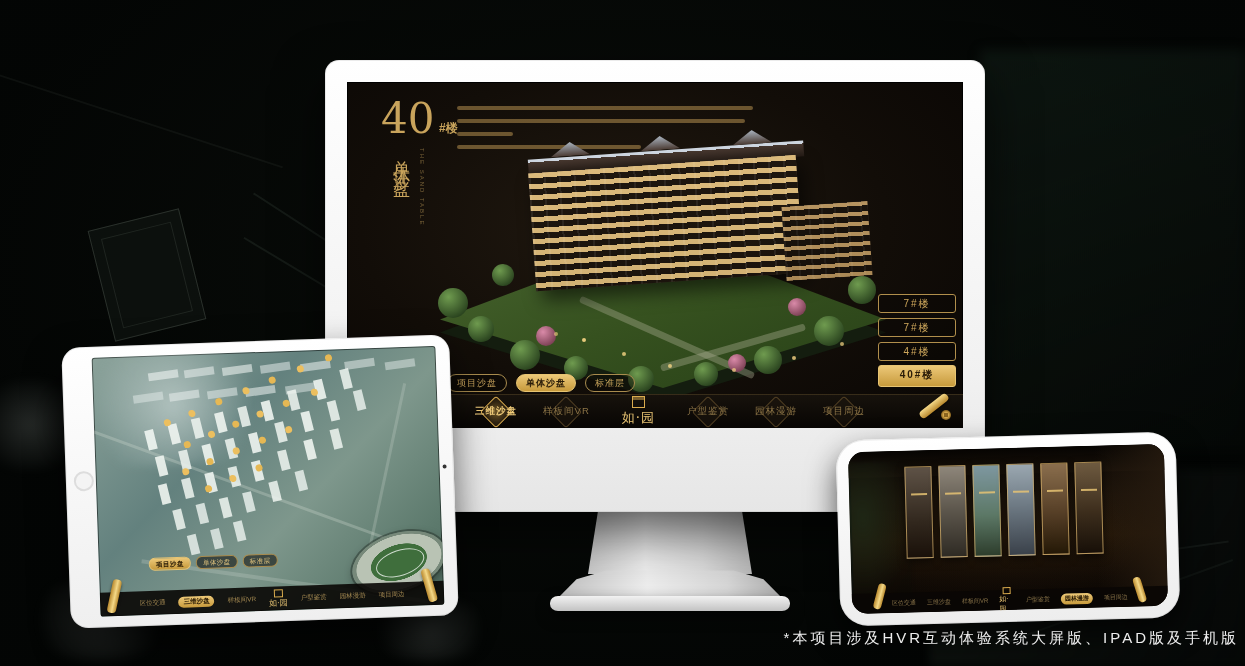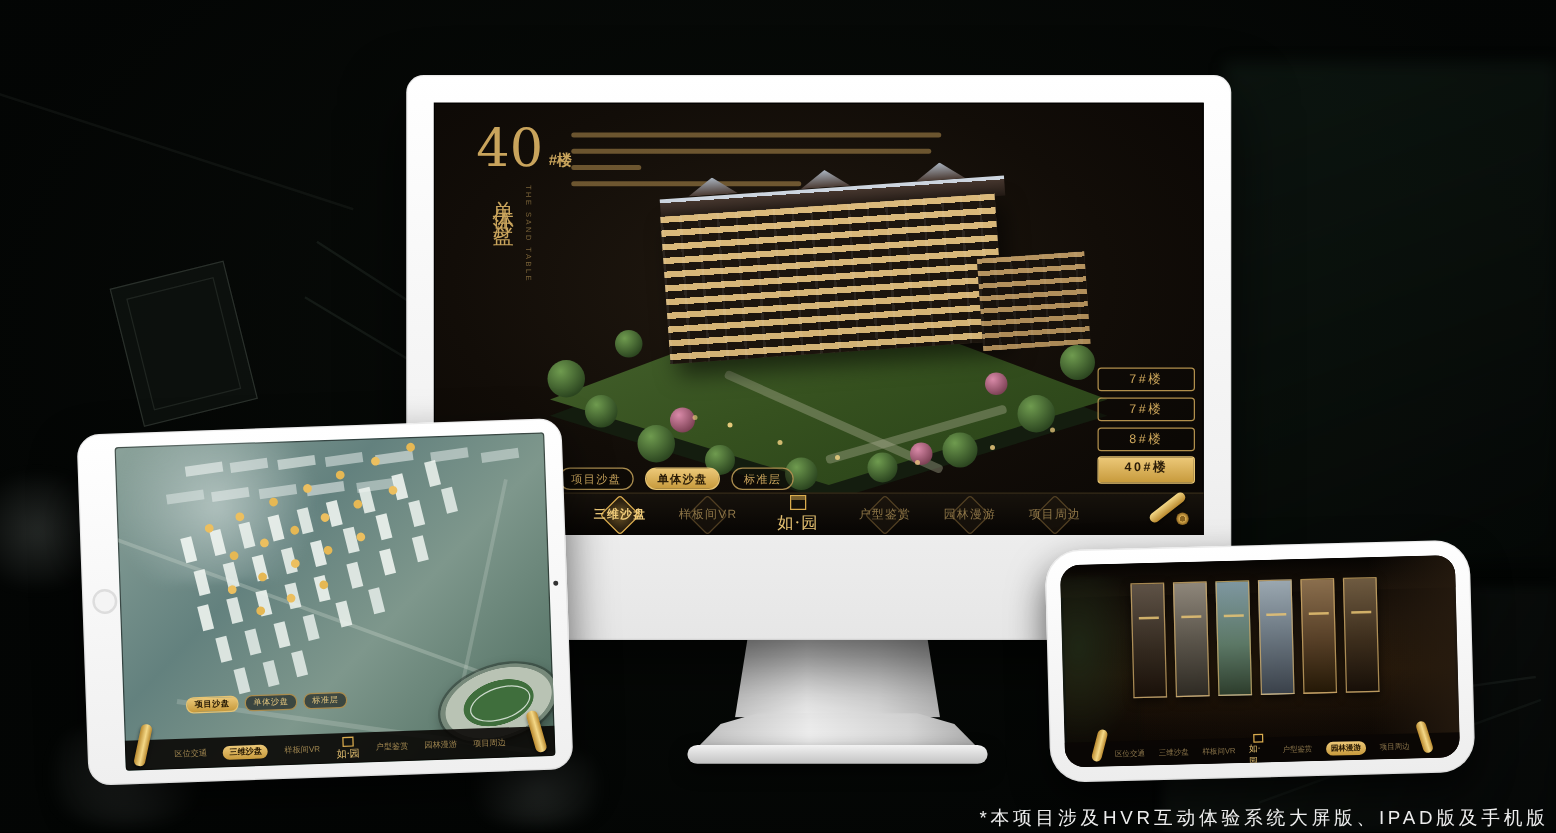--- a/index.html
+++ b/index.html
@@ -21,21 +21,21 @@
   .bg-road.r2{left:225px;top:305px;width:265px;transform:rotate(31deg);}
   .bg-road.r3{left:-10px;top:120px;width:300px;transform:rotate(18deg);opacity:.7;}
   .bg-road.r4{left:950px;top:560px;width:280px;transform:rotate(-8deg);opacity:.8;}
   .bg-road.r5{left:1000px;top:600px;width:240px;transform:rotate(-20deg);opacity:.6;}
   .bg-cloud{border-radius:50%;background:radial-gradient(circle,rgba(220,230,225,.16),rgba(220,230,225,0) 70%);filter:blur(6px);}
 
   
   .page-title{left:0;right:0;top:0;height:56px;text-align:center;color:#fff;
      font-size:38px;font-weight:700;letter-spacing:14px;line-height:56px;
      text-shadow:0 2px 6px rgba(0,0,0,.8);white-space:nowrap;}
-  .page-footnote{right:6px;bottom:2px;color:#ededed;font-size:15px;letter-spacing:3px;white-space:nowrap;}
+  .page-footnote{right:6px;bottom:18px;color:#ededed;font-size:15px;letter-spacing:3px;white-space:nowrap;}
 
   
   .monitor-frame{left:325px;top:60px;width:660px;height:452px;background:linear-gradient(180deg,#ffffff,#f1f1f1 70%,#e6e6e6);
      border-radius:14px;box-shadow:0 20px 50px rgba(0,0,0,.65),inset 0 0 0 1px rgba(0,0,0,.08);}
   .monitor-screen{left:22px;top:22px;width:616px;height:346px;background:#0c0906;overflow:hidden;
      background:radial-gradient(ellipse at 45% 42%,#211910 0%,#120d08 55%,#090604 100%);box-shadow:inset 0 0 0 1px #000;}
   .stand-neck{left:588px;top:512px;width:164px;height:62px;
      background:linear-gradient(90deg,#c9c9c9,#f0f0f0 35%,#dcdcdc 70%,#b9b9b9);
      clip-path:polygon(6% 0,94% 0,100% 100%,0 100%);}
   .stand-flare{left:556px;top:568px;width:228px;height:32px;
@@ -259,21 +259,21 @@
         <div class="abs tree" style="left:416px;top:128px;width:28px;height:28px;"></div>
         <div class="abs tree" style="left:60px;top:116px;width:22px;height:22px;"></div>
         <div class="abs tree pink" style="left:104px;top:178px;width:20px;height:20px;"></div>
         <div class="abs tree pink" style="left:296px;top:206px;width:18px;height:18px;"></div>
         <div class="abs tree pink" style="left:356px;top:150px;width:18px;height:18px;"></div>
         <div class="abs lights"></div>
       </div>
 
       <div class="abs floor-btn" style="top:212px;">7#楼</div>
       <div class="abs floor-btn" style="top:236px;">7#楼</div>
-      <div class="abs floor-btn" style="top:260px;">8#楼</div>
+      <div class="abs floor-btn" style="top:260px;">4#楼</div>
       <div class="abs floor-btn active" style="top:283px;">40#楼</div>
 
       <div class="abs m-subtabs">
         <div class="sub-tab">项目沙盘</div>
         <div class="sub-tab active">单体沙盘</div>
         <div class="sub-tab">标准层</div>
       </div>
 
       <div class="abs m-navbar">
         <div class="m-nav-item">

